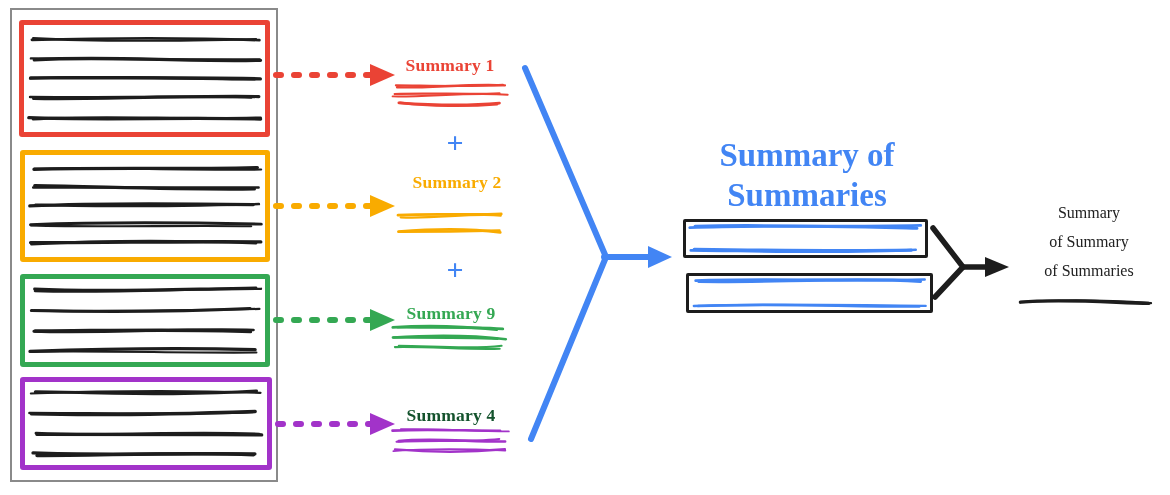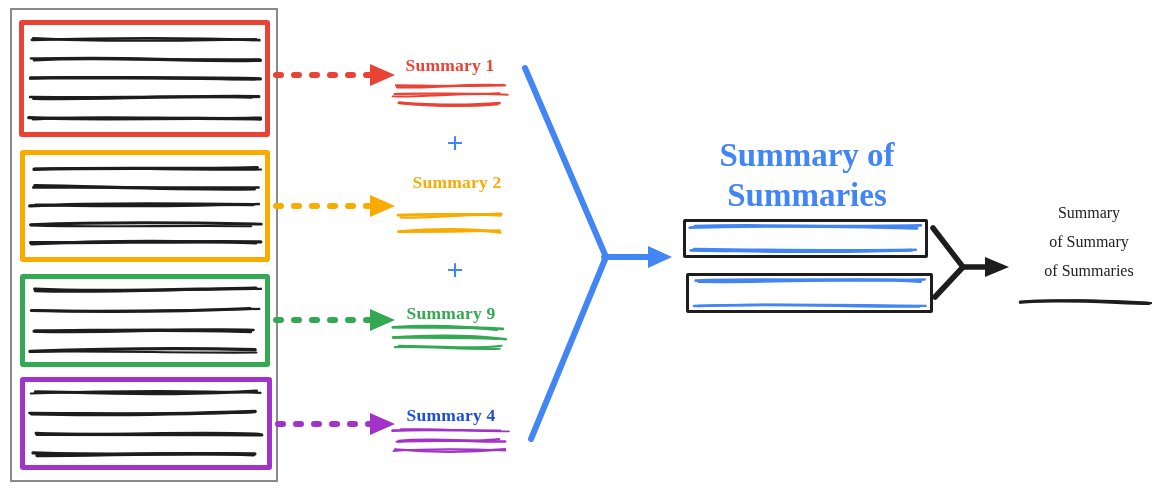--- a/index.html
+++ b/index.html
@@ -17,21 +17,21 @@
   .doc-1{left:19px;top:20px;width:251px;height:117px;border:5px solid #EA4335;}
   .doc-2{left:20px;top:150px;width:250px;height:112px;border:5px solid #F9AB00;}
   .doc-3{left:20px;top:274px;width:250px;height:93px;border:5px solid #34A853;}
   .doc-4{left:20px;top:377px;width:252px;height:93px;border:5px solid #A233C9;}
 
   
   .slabel{width:132px;text-align:center;font-size:17.5px;font-weight:600;letter-spacing:.2px;line-height:20px;}
   .c-red{color:#EA4335;}
   .c-orange{color:#F9AB00;}
   .c-green{color:#34A853;}
-  .c-purple{color:#1d4ed8;}
+  .c-purple{color:#14532d;}
   .s1{left:384px;top:55px;}
   .s2{left:391px;top:172px;}
   .s3{left:385px;top:303px;}
   .s4{left:385px;top:405px;}
 
   .plus{width:40px;text-align:center;color:#4285F4;font-size:30px;font-weight:700;line-height:30px;}
   .plus-1{left:435px;top:128px;}
   .plus-2{left:435px;top:255px;}
 
   

